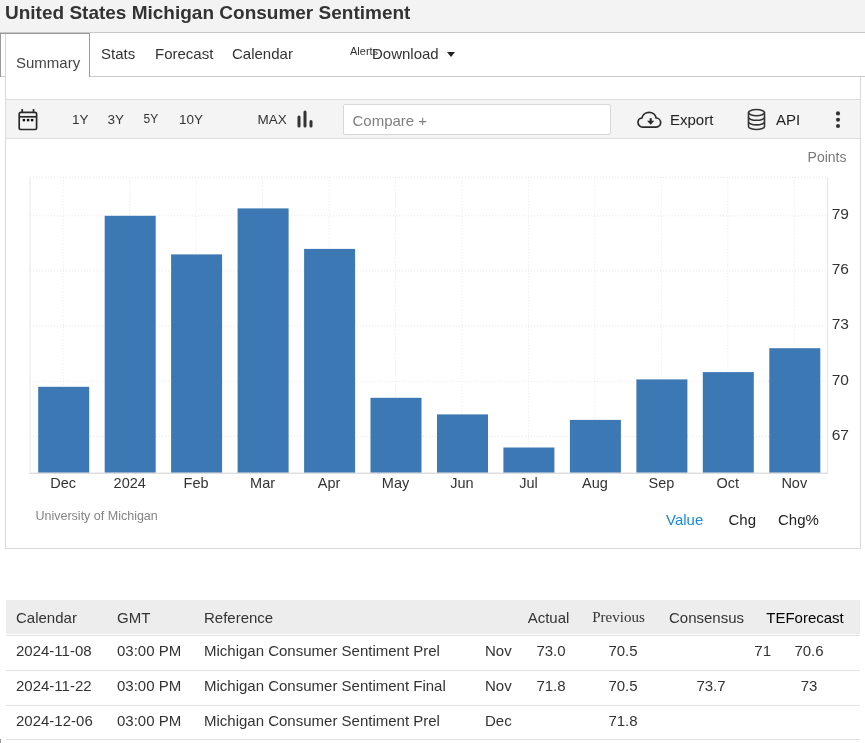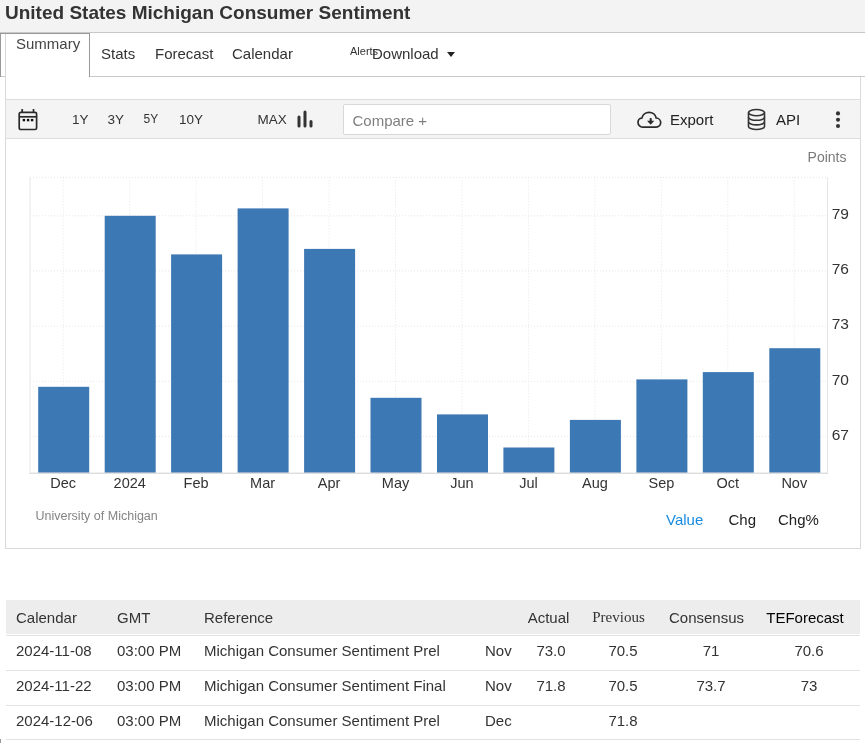--- a/index.html
+++ b/index.html
@@ -18,21 +18,21 @@
 <div class="abs" style="left:6px;top:76px;width:83px;height:1px;background:#fff;"></div>
 
 <div class="hline" style="left:0;top:33px;width:90px;height:1px;background:#999;"></div>
 <div class="vline" style="left:0;top:33px;width:1px;height:44px;background:#999;"></div>
 <div class="vline" style="left:89px;top:33px;width:1px;height:44px;background:#999;"></div>
 
 <div class="vline" style="left:5px;top:34px;width:1px;height:515px;background:#d9d9d9;"></div>
 <div class="vline" style="left:860px;top:77px;width:1px;height:472px;background:#d9d9d9;"></div>
 <div class="hline" style="left:5px;top:548px;width:856px;height:1px;background:#d9d9d9;"></div>
 
-<div class="abs" style="left:16px;top:35px;font-size:15px;color:#444;">Summary</div>
+<div class="abs" style="left:16px;top:54px;font-size:15px;color:#444;">Summary</div>
 <div class="abs" style="left:101px;top:44.5px;font-size:15px;color:#333;">Stats</div>
 <div class="abs" style="left:155px;top:44.5px;font-size:15px;color:#333;">Forecast</div>
 <div class="abs" style="left:232px;top:44.5px;font-size:15px;color:#333;">Calendar</div>
 <div class="abs" style="left:310px;top:44.5px;font-size:11px;color:#333;margin-left:40px;">Alerts</div>
 <div class="abs" style="left:372px;top:44.5px;font-size:15px;color:#333;">Download</div>
 <div class="abs" style="left:447px;top:51.5px;width:0;height:0;border-left:4.5px solid transparent;border-right:4.5px solid transparent;border-top:5.5px solid #222;"></div>
 
 <div class="abs" style="left:5px;top:99px;width:856px;height:40px;background:#f4f4f4;border:1px solid #ddd;"></div>
 <svg class="abs" style="left:18px;top:108px;" width="21" height="23" viewBox="0 0 21 23">
   <rect x="1.2" y="4.3" width="17.4" height="17.2" rx="1.6" fill="none" stroke="#2b2b2b" stroke-width="1.7"></rect>
@@ -145,21 +145,21 @@
 <div class="hline" style="left:6px;top:669.5px;width:854px;height:1px;background:#e2e2e2;"></div>
 <div class="hline" style="left:6px;top:704.5px;width:854px;height:1px;background:#e2e2e2;"></div>
 <div class="hline" style="left:6px;top:739px;width:854px;height:1px;background:#e2e2e2;"></div>
 <div class="vline" style="left:0;top:739px;width:1px;height:4px;background:#999;"></div>
 <div class="abs" style="left:16px;top:642px;font-size:15px;color:#333;">2024-11-08</div>
 <div class="abs" style="left:117px;top:642px;font-size:15px;color:#333;">03:00 PM</div>
 <div class="abs" style="left:204px;top:642px;font-size:15px;color:#333;">Michigan Consumer Sentiment Prel</div>
 <div class="abs" style="left:485px;top:642px;font-size:15px;color:#333;">Nov</div>
 <div class="abs" style="left:491px;top:642px;width:120px;text-align:center;font-size:15px;color:#333;">73.0</div>
 <div class="abs" style="left:563px;top:642px;width:120px;text-align:center;font-size:15px;color:#333;">70.5</div>
-<div class="abs" style="left:651px;top:642px;width:120px;text-align:center;font-size:15px;color:#333;">71</div>
+<div class="abs" style="left:651px;top:642px;width:120px;text-align:right;font-size:15px;color:#333;">71</div>
 <div class="abs" style="left:749px;top:642px;width:120px;text-align:center;font-size:15px;color:#333;">70.6</div>
 <div class="abs" style="left:16px;top:677px;font-size:15px;color:#333;">2024-11-22</div>
 <div class="abs" style="left:117px;top:677px;font-size:15px;color:#333;">03:00 PM</div>
 <div class="abs" style="left:204px;top:677px;font-size:15px;color:#333;">Michigan Consumer Sentiment Final</div>
 <div class="abs" style="left:485px;top:677px;font-size:15px;color:#333;">Nov</div>
 <div class="abs" style="left:491px;top:677px;width:120px;text-align:center;font-size:15px;color:#333;">71.8</div>
 <div class="abs" style="left:563px;top:677px;width:120px;text-align:center;font-size:15px;color:#333;">70.5</div>
 <div class="abs" style="left:651px;top:677px;width:120px;text-align:center;font-size:15px;color:#333;">73.7</div>
 <div class="abs" style="left:749px;top:677px;width:120px;text-align:center;font-size:15px;color:#333;">73</div>
 <div class="abs" style="left:16px;top:712px;font-size:15px;color:#333;">2024-12-06</div>

